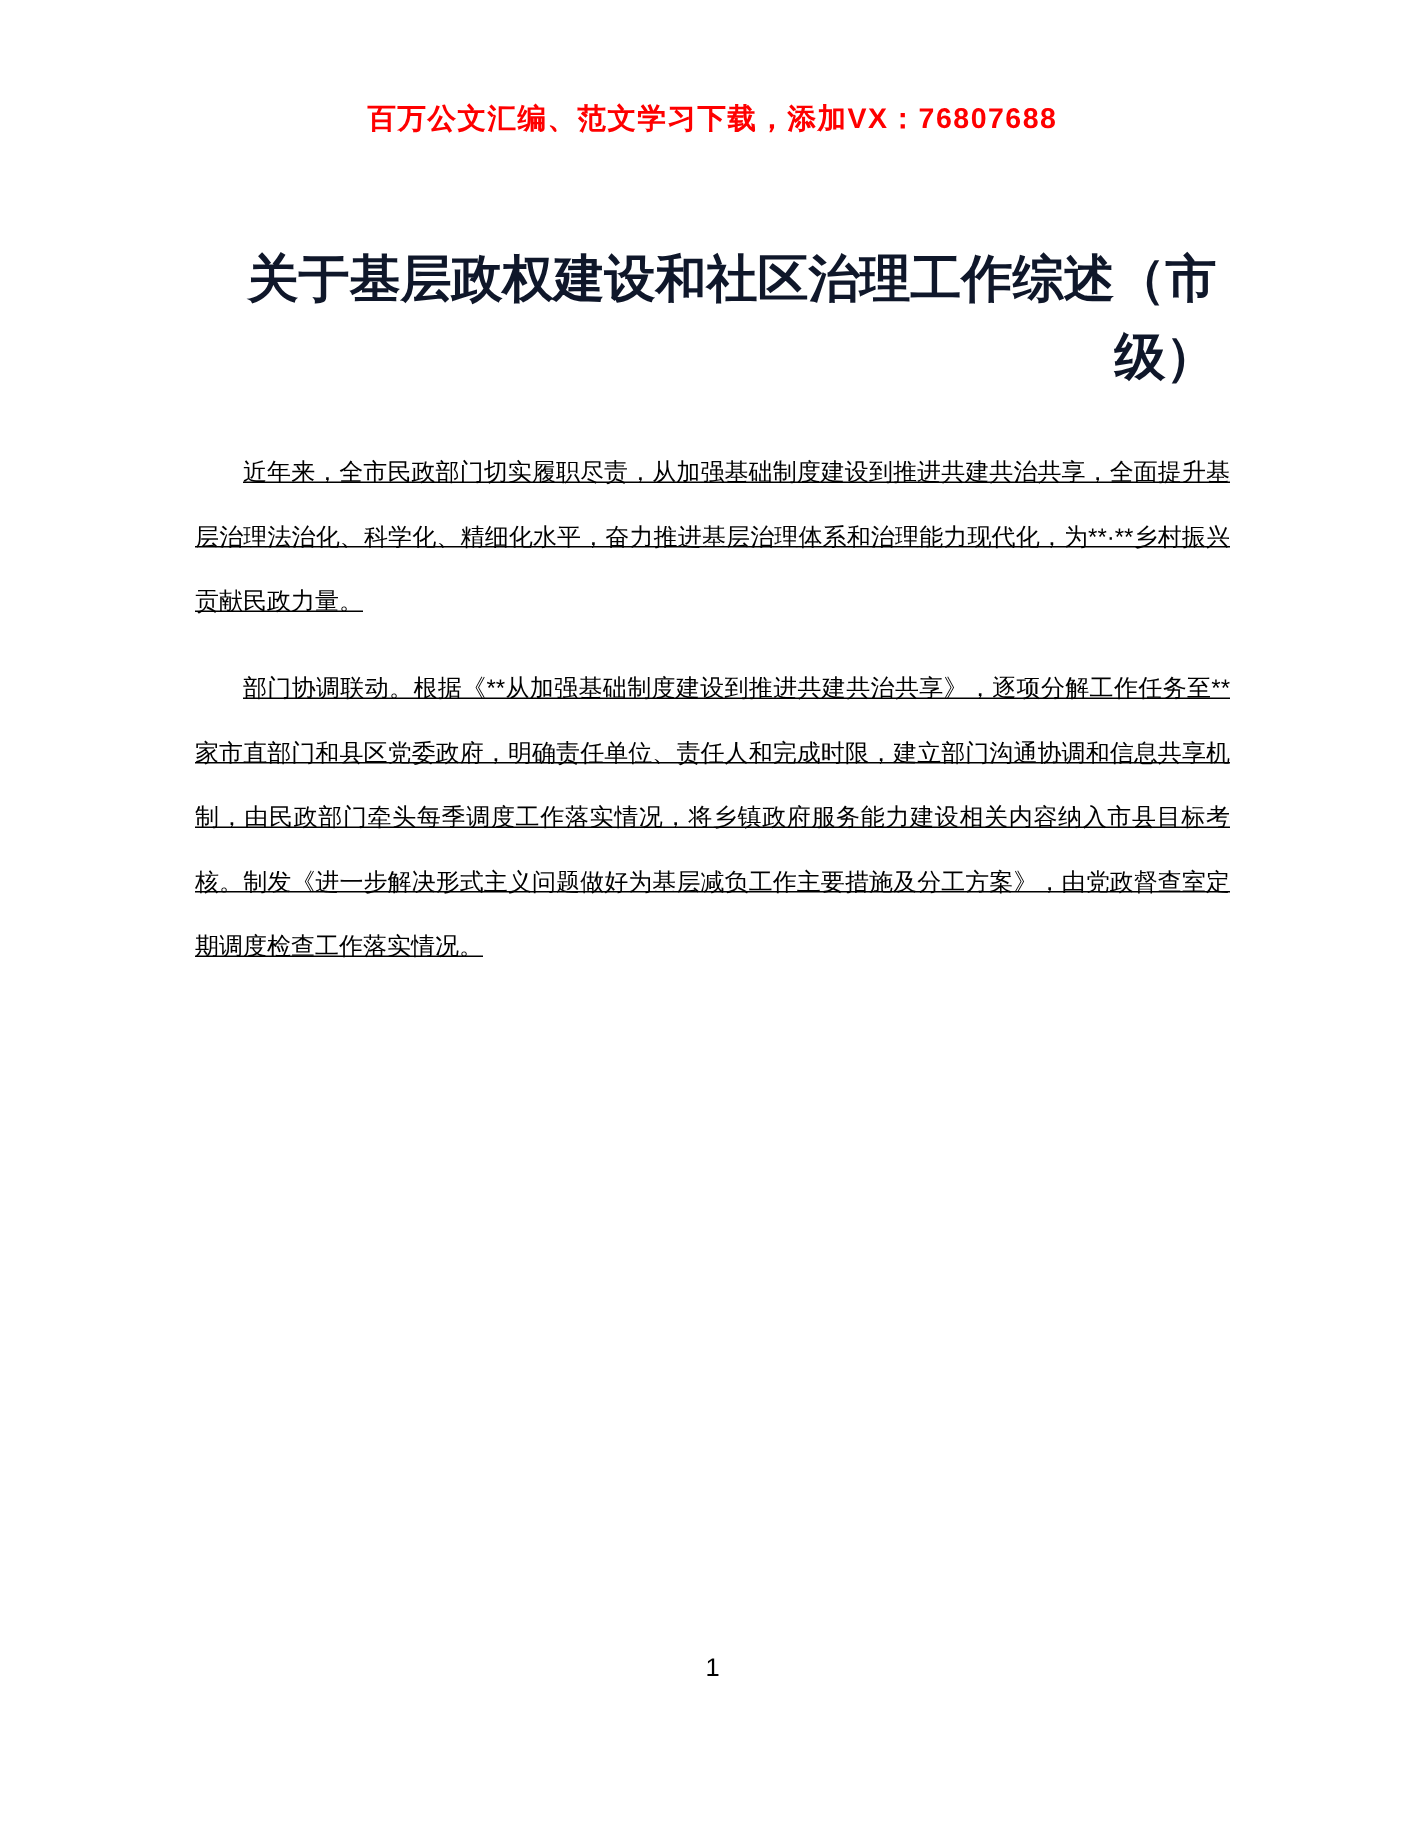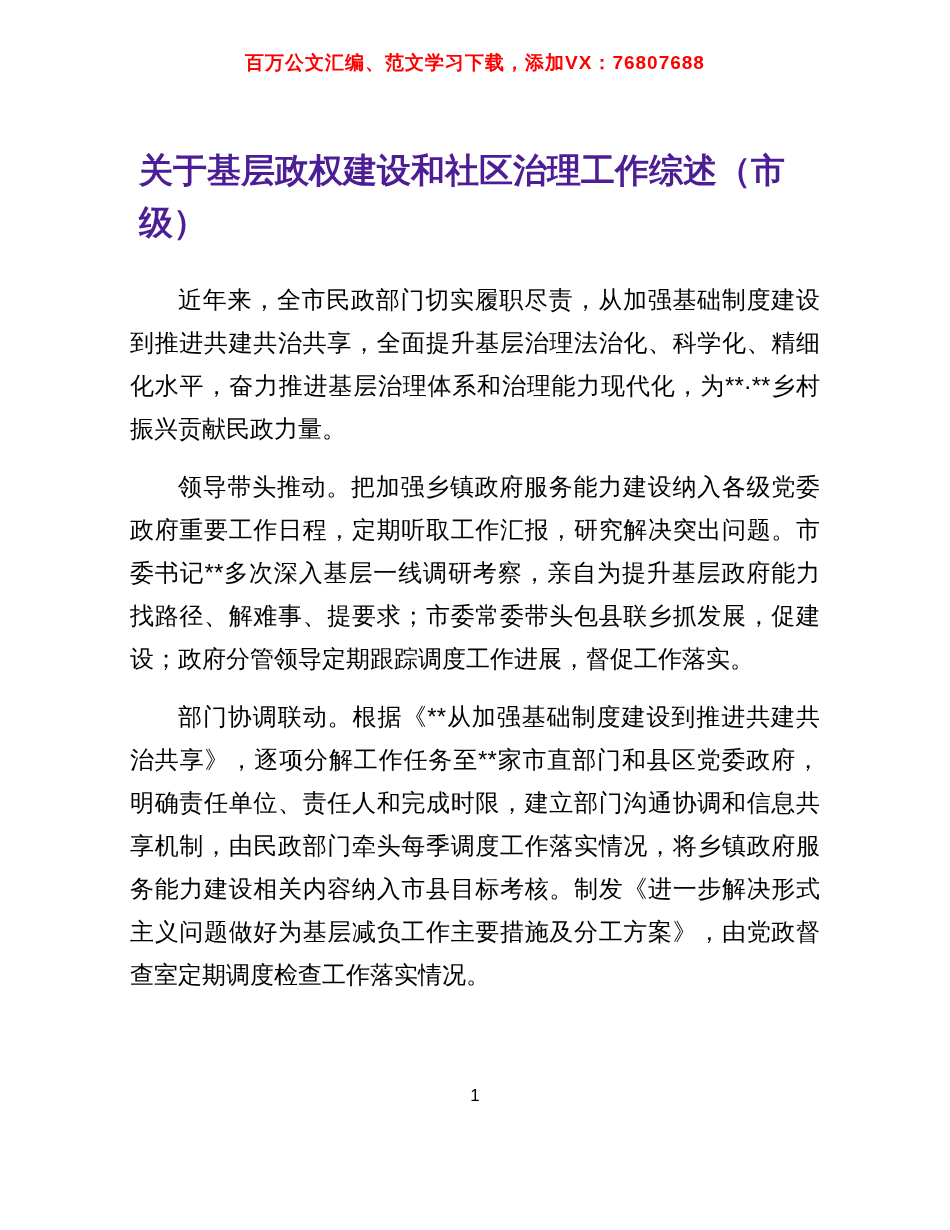--- a/index.html
+++ b/index.html
@@ -6,58 +6,59 @@
 
   html, body {
     background: #ffffff;
     font-family: "Liberation Sans", "DejaVu Sans", sans-serif;
   }
 
   .document-page {
     position: relative;
     width: 950px;
     height: 1158px;
-    margin: 0 auto;
+    margin: 16px auto;
     background: #ffffff;
     padding: 0 130px;
     overflow: hidden;
   }
 
   .header-notice {
     padding-top: 50px;
     text-align: center;
     font-size: 19px;
     font-weight: bold;
     letter-spacing: 1px;
     color: #fe0000;
   }
 
   .doc-title {
     margin: 68px auto 30px auto;
     max-width: 672px;
     font-size: 34px;
     font-weight: bold;
     line-height: 52px;
-    text-align: left;
-    color: #4c1d95;
+    text-align: right;
+    color: #0f172a;
   }
 
   .body-text {
     color: #000000;
   }
 
   .para {
-    font-size: 24px;
+    font-size: 16px;
     line-height: 43px;
     text-align: justify;
     text-justify: inter-ideograph;
     text-indent: 2em;
     color: #000000;
     margin-bottom: 15px;
     word-break: break-all;
+    text-decoration: underline;
   }
 
   .page-number {
     position: absolute;
     bottom: 52px;
     left: 0;
     width: 100%;
     text-align: center;
     font-size: 17px;
     color: #000000;
@@ -69,20 +70,19 @@
 <div class="document-page">
 
   <div class="header-notice">百万公文汇编、范文学习下载，添加VX：76807688</div>
 
   <h1 class="doc-title">关于基层政权建设和社区治理工作综述（市级）</h1>
 
   <div class="body-text">
     <p class="para">近年来，全市民政部门切实履职尽责，从加强基础制度建设到推进共建共治共享，全面提升基层治理法治化、科学化、精细化水平，奋力推进基层治理体系和治理能力现代化，为**·**乡村振兴贡献民政力量。</p>
 
 
-    <p class="para">领导带头推动。把加强乡镇政府服务能力建设纳入各级党委政府重要工作日程，定期听取工作汇报，研究解决突出问题。市委书记**多次深入基层一线调研考察，亲自为提升基层政府能力找路径、解难事、提要求；市委常委带头包县联乡抓发展，促建设；政府分管领导定期跟踪调度工作进展，督促工作落实。</p>
 
     <p class="para">部门协调联动。根据《**从加强基础制度建设到推进共建共治共享》，逐项分解工作任务至**家市直部门和县区党委政府，明确责任单位、责任人和完成时限，建立部门沟通协调和信息共享机制，由民政部门牵头每季调度工作落实情况，将乡镇政府服务能力建设相关内容纳入市县目标考核。制发《进一步解决形式主义问题做好为基层减负工作主要措施及分工方案》，由党政督查室定期调度检查工作落实情况。</p>
   </div>
 
   <div class="page-number">1</div>
 
 </div>
 
 </body></html>

